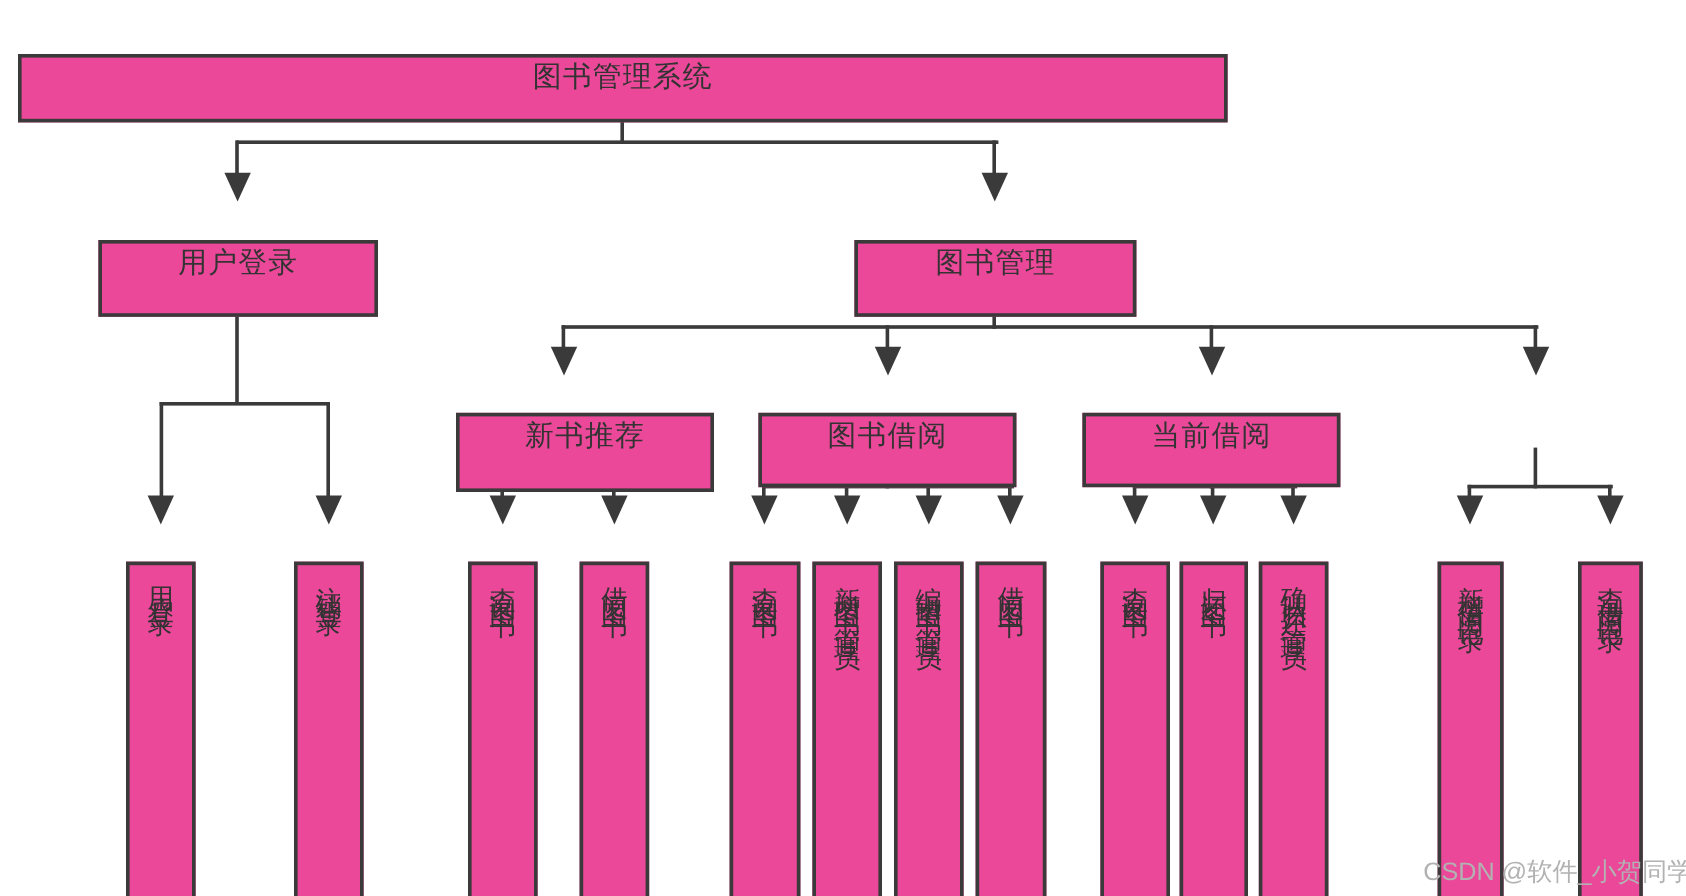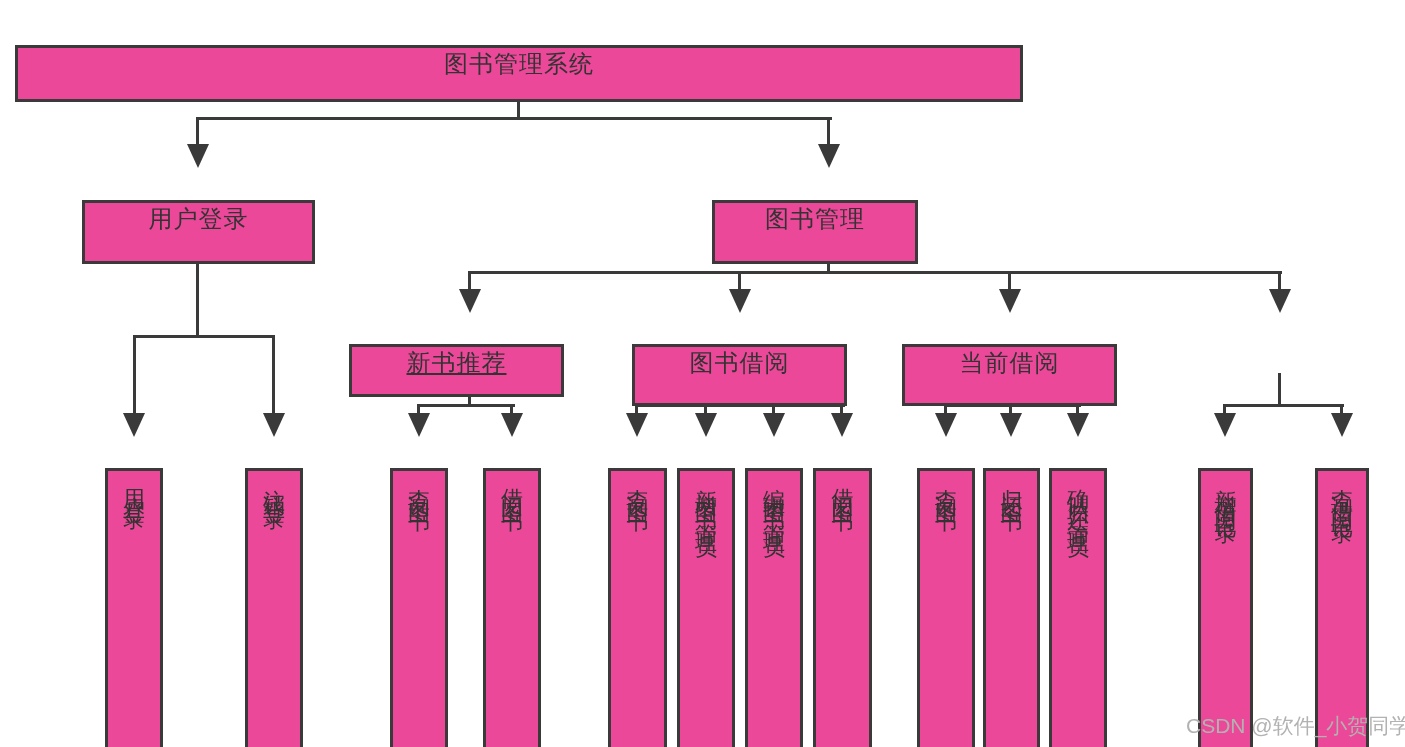--- a/index.html
+++ b/index.html
@@ -30,22 +30,22 @@
     border-right:11px solid transparent;
     border-top:24px solid #3a3a3a;
   }
   #watermark{
     position:absolute;left:1186px;top:712px;z-index:6;
     font-size:21px;color:#b2b2b2;white-space:nowrap;
   }
   
   #b-root{left:15px;top:13px;width:1008px;height:57px;}
   #b-userlogin{left:82px;top:168px;width:233px;height:64px;}
-  #b-bookmgmt{left:712px;top:168px;width:206px;height:64px;}
-  #b-newbook{left:349px;top:312px;width:215px;height:53px;text-decoration:underline;}
+  #b-bookmgmt{left:712px;top:168px;width:235px;height:64px;}
+  #b-newbook{left:380px;top:312px;width:215px;height:66px;}
   #b-bookborrow{left:632px;top:312px;width:215px;height:62px;}
   #b-current{left:902px;top:312px;width:215px;height:62px;}
   #b-records{left:1172px;top:312px;width:211px;height:62px;}
   #b-leaf-ul{left:105px;top:436px;width:58px;height:301px;}
   #b-leaf-logout{left:245px;top:436px;width:58px;height:301px;}
   #b-leaf-q1{left:390px;top:436px;width:58px;height:301px;}
   #b-leaf-b1{left:483px;top:436px;width:58px;height:301px;}
   #b-leaf-q2{left:608px;top:436px;width:59px;height:301px;}
   #b-leaf-add{left:677px;top:436px;width:58px;height:301px;}
   #b-leaf-edit{left:745px;top:436px;width:58px;height:301px;}

